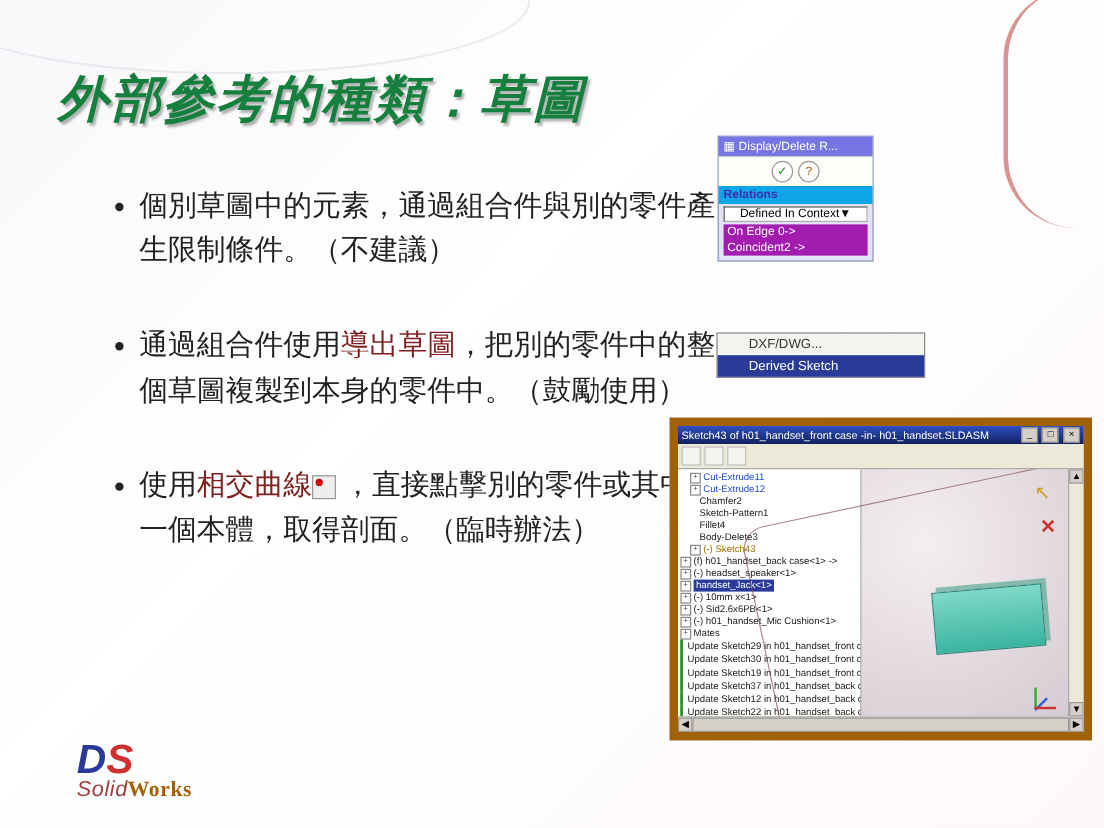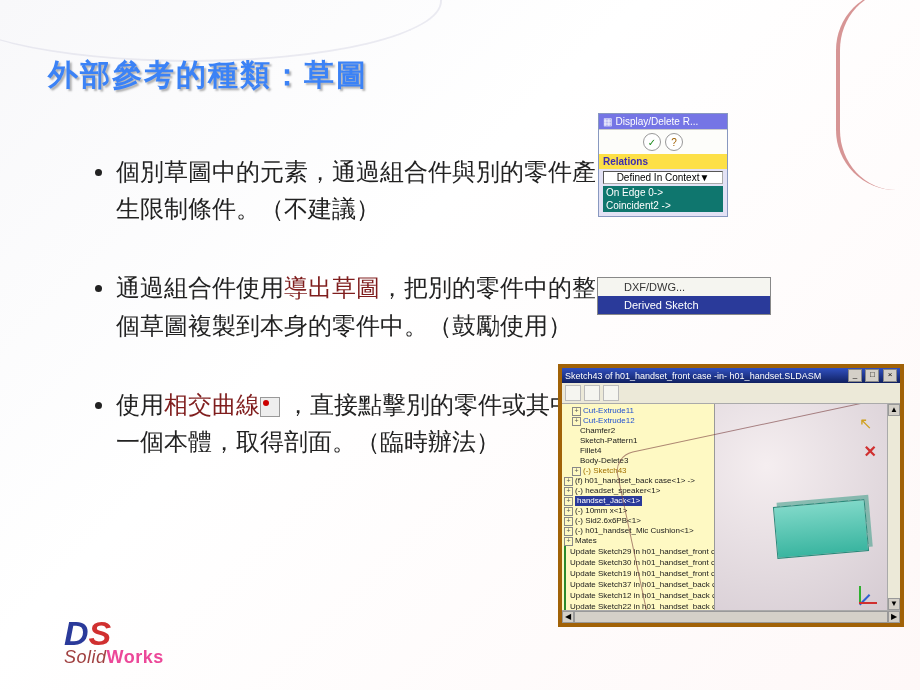--- a/index.html
+++ b/index.html
@@ -30,23 +30,24 @@
     width: 120px;
     height: 200px;
     border-left: 4px solid #b03030;
     border-radius: 60px 0 0 60px;
     opacity: .5;
   }
   .title {
     position: absolute;
     top: 55px;
     left: 48px;
-    font-size: 30px;
+    font-size: 42px;
     font-weight: bold;
-    color: #3b82f6;
+    color: #15803d;
+    font-style: italic;
     text-shadow: 2px 2px 2px rgba(0,0,0,.3);
     letter-spacing: 2px;
   }
   .bullets {
     position: absolute;
     top: 130px;
     left: 56px;
     width: 510px;
     font-size: 24px;
     color: #222;
@@ -105,37 +106,37 @@
     width: 16px; height: 16px;
     border: 1px solid #999;
     border-radius: 50%;
     display: flex;
     align-items: center;
     justify-content: center;
     font-size: 10px;
     background: #fff;
   }
   .pr-label {
-    background: #fde047;
+    background: #0ea5e9;
     padding: 2px 4px;
     color: #3d2cb0;
     font-weight: bold;
   }
   .pr-select {
     margin: 2px 4px;
     background: #fff;
     border: 1px inset #aaa;
     padding: 0 2px;
     font-size: 10px;
     display: flex;
     justify-content: center;
   }
   .pr-list {
     margin: 0 4px 4px;
-    background: #0f766e;
+    background: #a21caf;
     color: #fff;
     font-size: 10px;
   }
   .pr-list div { padding: 1px 3px; }
 
   
   .menu-derived {
     position: absolute;
     top: 277px; left: 597px;
     width: 172px;
@@ -149,24 +150,24 @@
     color: #333;
   }
   .menu-derived .mi.sel {
     background: #2a3a9a;
     color: #fff;
   }
 
   
   .sw-window {
     position: absolute;
-    top: 364px; left: 558px;
+    top: 348px; left: 558px;
     width: 338px; height: 255px;
     background: #d4d0c8;
-    border: 4px solid #a16207;
+    border: 7px solid #a16207;
     font-family: Tahoma, sans-serif;
     font-size: 9px;
     display: flex;
     flex-direction: column;
   }
   .sw-titlebar {
     background: linear-gradient(#3050c0, #102060);
     color: #fff;
     padding: 1px 3px;
     display: flex;
@@ -197,21 +198,21 @@
     border: 1px solid #bbb;
     background: #f5f5f0;
   }
   .sw-body {
     flex: 1;
     display: flex;
     overflow: hidden;
   }
   .sw-tree {
     width: 148px;
-    background: #fef9c3;
+    background: #ffffff;
     border-right: 1px solid #999;
     padding: 2px;
     overflow: hidden;
     font-size: 8px;
     color: #1a1a1a;
     line-height: 1.25;
   }
   .sw-tree .item {
     display: flex;
     align-items: center;
@@ -320,21 +321,21 @@
   }
   .logo .ds {
     font-size: 34px;
     font-style: italic;
     line-height: .8;
   }
   .logo .ds .d { color: #2a3a9a; font-weight: bold; }
   .logo .ds .s { color: #d03030; font-weight: bold; }
   .logo .name { font-size: 18px; letter-spacing: .5px; }
   .logo .name .solid { color: #a04040; font-weight: normal; font-style: italic; }
-  .logo .name .works { color: #ec4899; font-weight: bold; }
+  .logo .name .works { color: #a16207; font-weight: bold; font-family: Liberation Serif, serif; }
 </style>
 </head>
 <body>
 
 <div class="curve-tl"></div>
 <div class="curve-tr"></div>
 
 <div class="title">外部參考的種類：草圖</div>
 
 <ul class="bullets">

